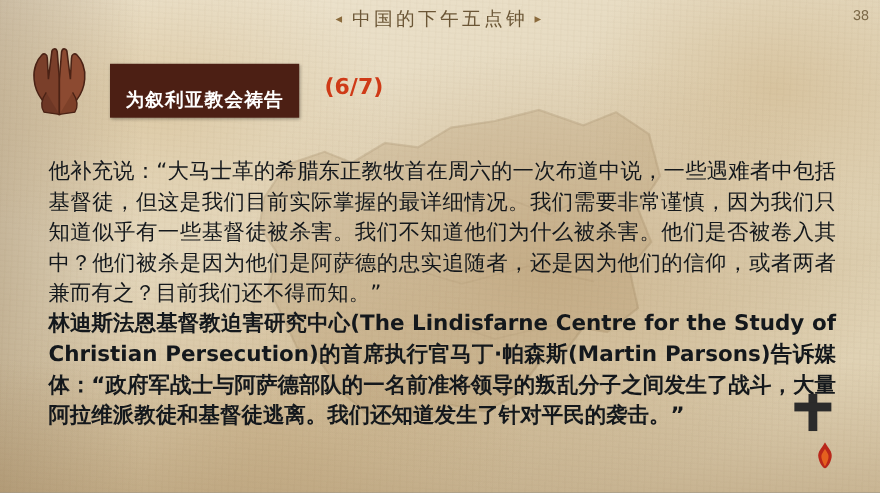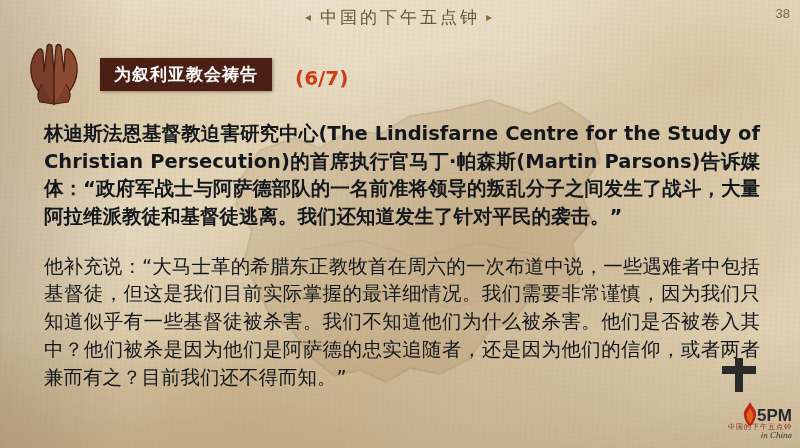--- a/index.html
+++ b/index.html
@@ -97,21 +97,21 @@
 
   
   .banner {
     position: absolute;
     left: 100px;
     top: 58px;
     height: 33px;
     background: #4c1f14;
     display: flex;
     align-items: center;
-    padding: 0 14px 0 14px;
+    padding: 16px 14px 0 14px;
     box-shadow: 1px 1px 3px rgba(0,0,0,0.35);
   }
   .banner-label {
     color: #ffffff;
     font-size: 17px;
     font-weight: bold;
     letter-spacing: 1px;
     font-family: "DejaVu Sans", sans-serif;
   }
   .counter {
@@ -218,33 +218,28 @@
     <path d="M18,46 C14,52 12,58 16,64 L30,66" fill="#6d3725" stroke="#4a2215" stroke-width="1.2"></path>
     <path d="M42,46 C46,52 48,58 44,64 L30,66" fill="#7d4029" stroke="#4a2215" stroke-width="1.2"></path>
   </svg>
 
   <div class="banner">
     <span class="banner-label">为叙利亚教会祷告</span>
   </div>
   <div class="counter">(6/7)</div>
 
   <div class="body">
+    <p class="para para-2">他补充说：“大马士革的希腊东正教牧首在周六的一次布道中说，一些遇难者中包括基督徒，但这是我们目前实际掌握的最详细情况。我们需要非常谨慎，因为我们只知道似乎有一些基督徒被杀害。我们不知道他们为什么被杀害。他们是否被卷入其中？他们被杀是因为他们是阿萨德的忠实追随者，还是因为他们的信仰，或者两者兼而有之？目前我们还不得而知。”</p>
     <p class="para para-1">林迪斯法恩基督教迫害研究中心(The Lindisfarne Centre for the Study of Christian Persecution)的首席执行官马丁·帕森斯(Martin Parsons)告诉媒体：“政府军战士与阿萨德部队的一名前准将领导的叛乱分子之间发生了战斗，大量阿拉维派教徒和基督徒逃离。我们还知道发生了针对平民的袭击。”</p>
-    <p class="para para-2">他补充说：“大马士革的希腊东正教牧首在周六的一次布道中说，一些遇难者中包括基督徒，但这是我们目前实际掌握的最详细情况。我们需要非常谨慎，因为我们只知道似乎有一些基督徒被杀害。我们不知道他们为什么被杀害。他们是否被卷入其中？他们被杀是因为他们是阿萨德的忠实追随者，还是因为他们的信仰，或者两者兼而有之？目前我们还不得而知。”</p>
   </div>
 
   <svg class="logo-cross" viewBox="0 0 34 34">
     <rect x="13" y="0" width="8" height="34" fill="#2b2b2b"></rect>
     <rect x="0" y="8" width="34" height="8" fill="#2b2b2b"></rect>
   </svg>
 
   <svg class="flame" viewBox="0 0 18 24">
     <path d="M9,0 C12,6 16,8 15,14 C14,20 10,24 9,24 C8,24 4,20 3,14 C2,8 6,6 9,0 Z" fill="#b9271a"></path>
     <path d="M9,6 C11,10 13,11 12,15 C11,19 9,22 9,22 C9,22 7,19 6,15 C5,11 7,10 9,6 Z" fill="#e4601f"></path>
   </svg>
 
-  <div class="logo-text">
-    <div class="logo-5pm">5PM</div>
-    <div class="logo-cn">中国的下午五点钟</div>
-    <div class="logo-sub">in China</div>
-  </div>
 
 </div>
 
 </body></html>

